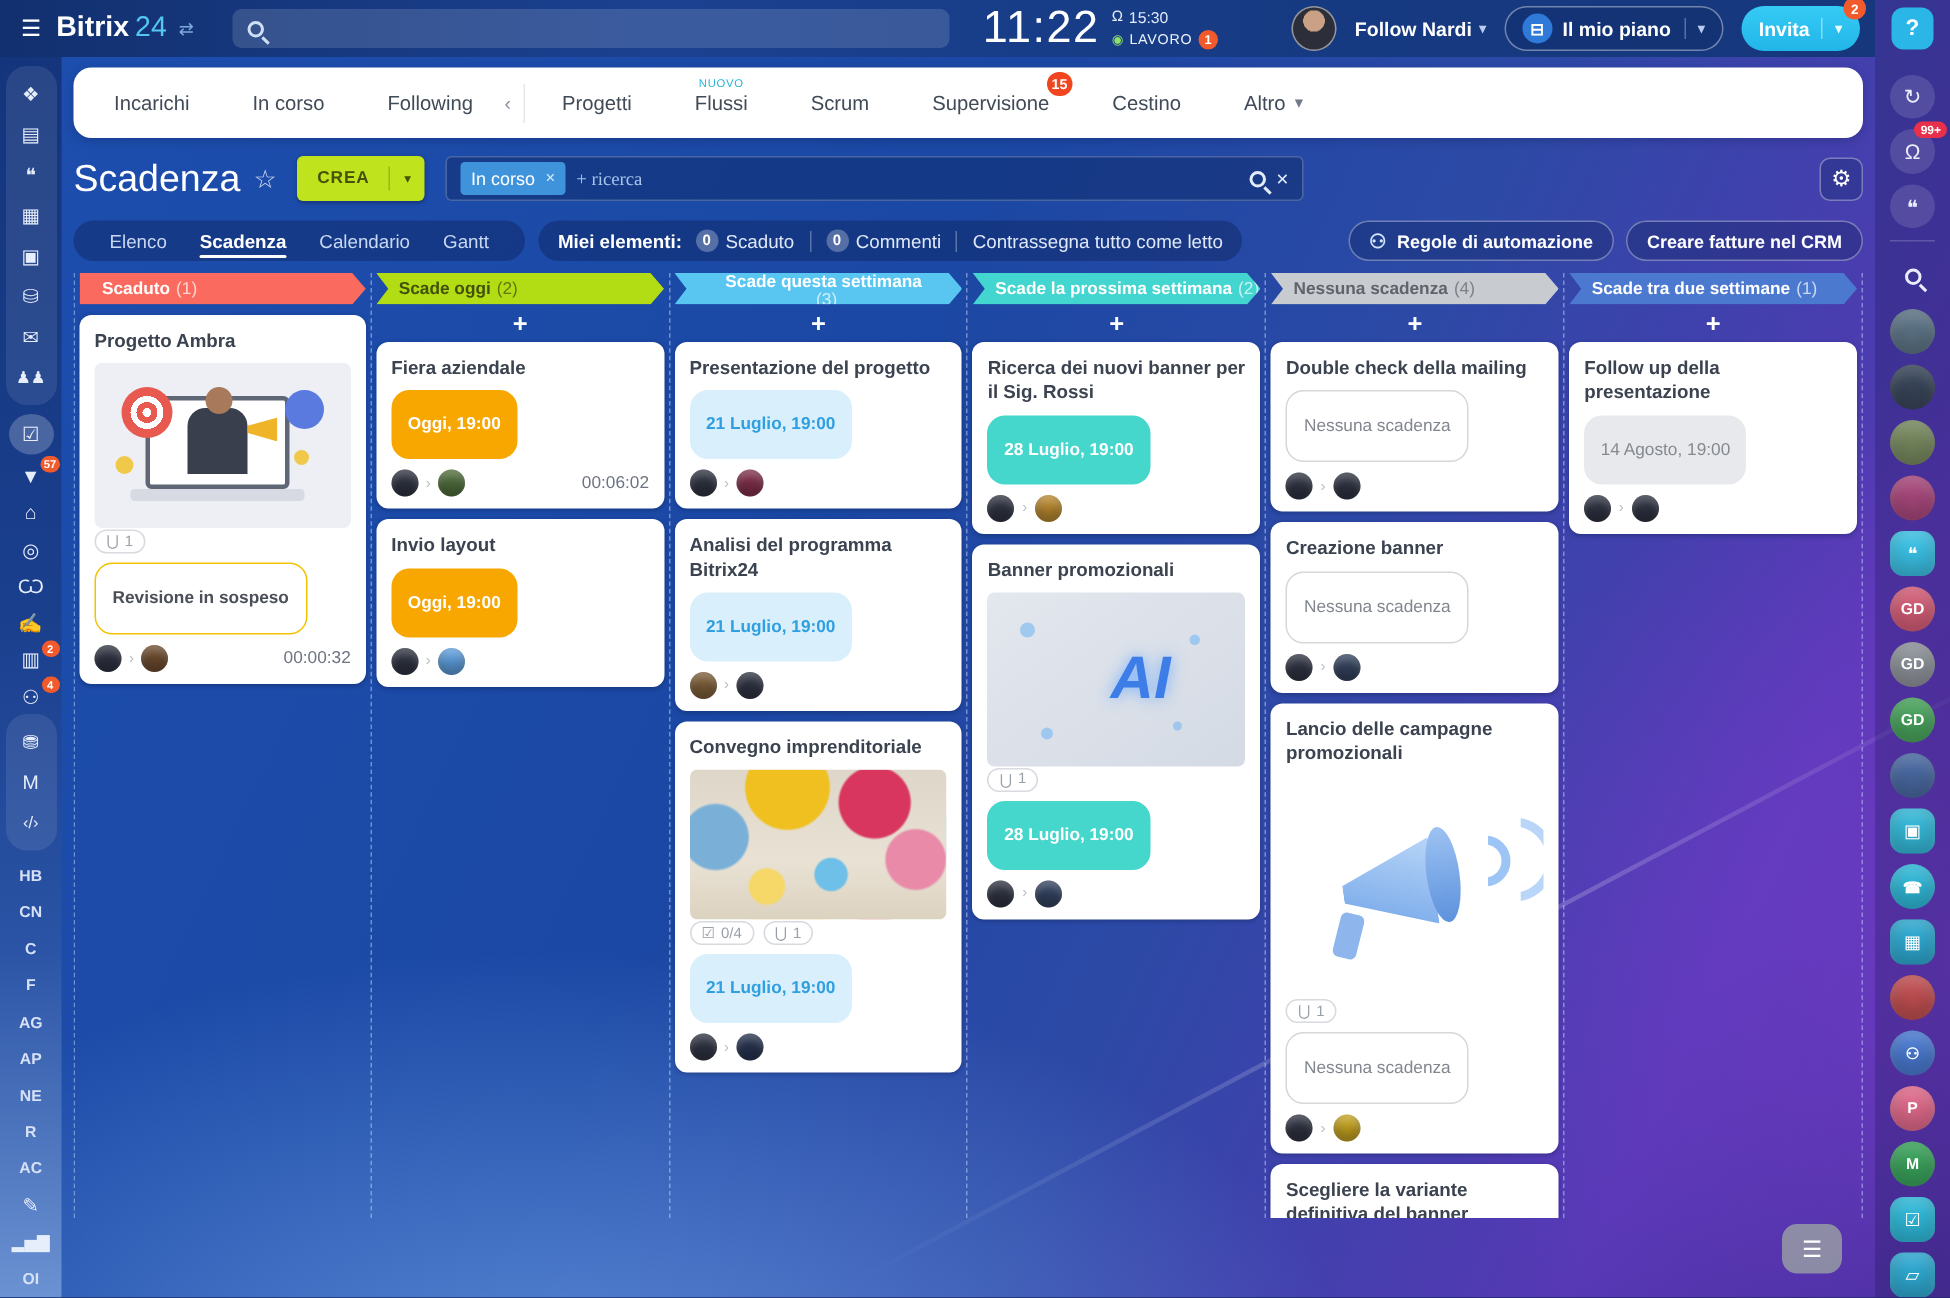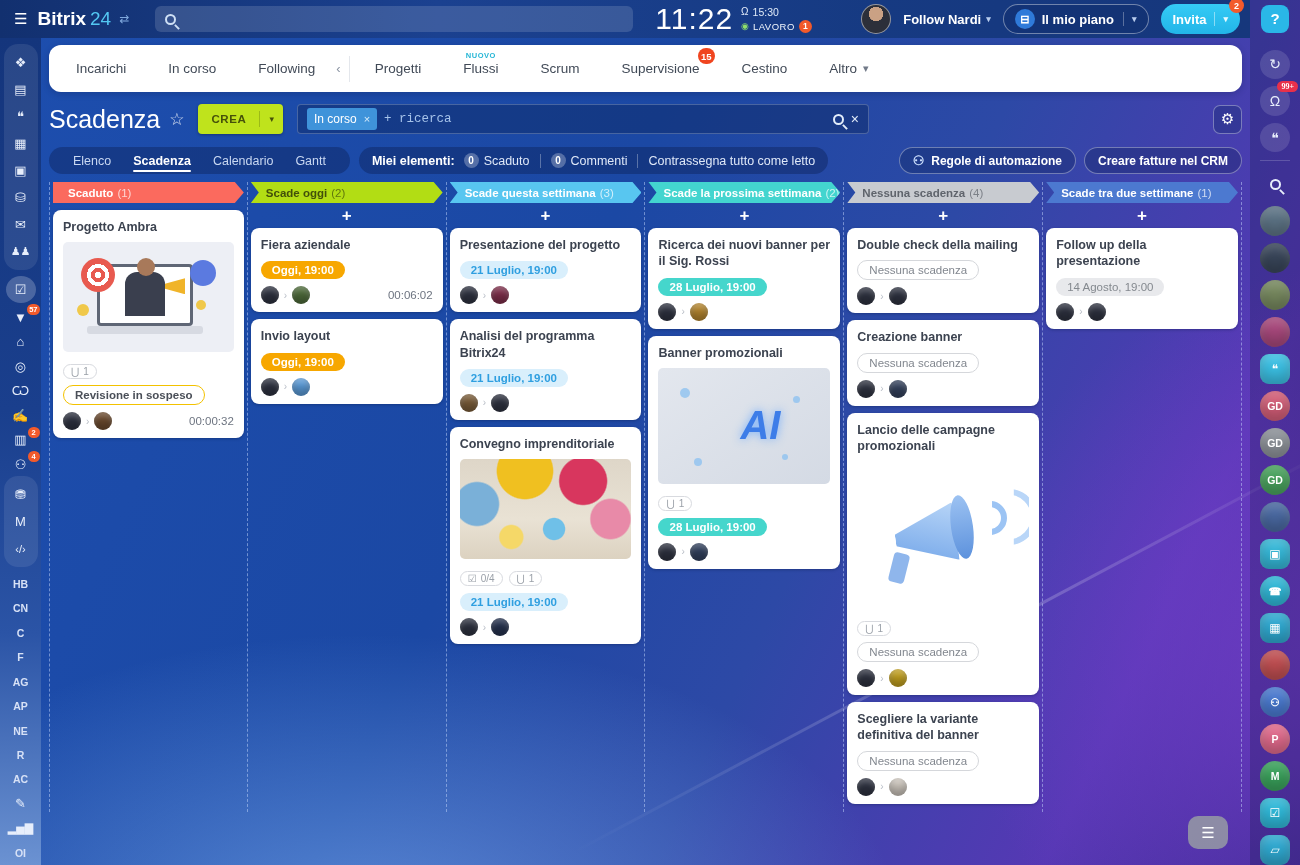--- a/index.html
+++ b/index.html
@@ -52,46 +52,46 @@
   .lit { position:relative; width:30px; height:27px; display:flex; align-items:center; justify-content:center; color:#e7eefb; font-size:13px; cursor:pointer; }
   .lit.small { font-size:11px; }
   .lit .lbadge { position:absolute; top:-1px; right:-4px; background:#f25a2b; color:#fff; font-size:7.5px; font-weight:700; min-width:12px; height:11px; border-radius:6px; display:flex; align-items:center; justify-content:center; padding:0 2px; }
   .lit.active { background:rgba(255,255,255,.22); border-radius:50%; width:30px; height:30px; margin:2px 0; }
   .lletter { color:#d7e1f6; font-size:10.5px; font-weight:700; height:27px; display:flex; align-items:center; cursor:pointer; }
 
   
   .rrail { position:absolute; right:0; top:0; width:50px; bottom:0; display:flex; flex-direction:column; align-items:center; padding-top:5px; gap:7px; background:rgba(8,14,48,.22); z-index:6; overflow:hidden; }
   .help-btn { width:28px; height:28px; border-radius:8px; background:#2ab7e8; color:#fff; font-size:15px; font-weight:700; display:flex; align-items:center; justify-content:center; cursor:pointer; margin-bottom:10px; }
   .ricon { position:relative; width:30px; height:30px; border-radius:50%; background:rgba(255,255,255,.13); color:#e8eefb; display:flex; align-items:center; justify-content:center; font-size:14px; cursor:pointer; }
-  .rbadge { position:absolute; top:-5px; right:-8px; background:#e8304a; color:#fff; font-size:8px; font-weight:700; padding:1px 4px; border-radius:7px;font-family:Liberation Serif, serif; }
+  .rbadge { position:absolute; top:-5px; right:-8px; background:#e8304a; color:#fff; font-size:8px; font-weight:700; padding:1px 4px; border-radius:7px; }
   .rsep { width:30px; border-top:1px solid rgba(255,255,255,.18); margin:1px 0; }
   .rav { width:30px; height:30px; border-radius:50%; flex:none; display:flex; align-items:center; justify-content:center; color:#fff; font-size:10.5px; font-weight:700; cursor:pointer; box-shadow:inset 0 -8px 14px rgba(0,0,0,.25), inset 0 6px 8px rgba(255,255,255,.18); }
   .rav.sq { border-radius:9px; font-weight:400; font-size:12px; }
 
   
   .main { position:absolute; left:41px; top:38px; right:50px; bottom:0; padding:7px 8px 0; }
 
   .tabsbar { background:#fff; border-radius:12px; height:47px; display:flex; align-items:center; padding:0 6px; box-shadow:0 2px 6px rgba(10,25,70,.25); }
   .tab { position:relative; color:#414a57; font-size:13.5px; padding:0 21px; height:100%; display:flex; align-items:center; cursor:pointer; white-space:nowrap; }
   .tab .chev { color:#717a88; margin-left:6px; font-size:11px; }
   .scrollchev { color:#8a93a2; font-size:13px; padding:0 4px 0 0; cursor:pointer; }
   .tabdiv { width:1px; height:26px; background:#e4e7ec; margin:0 4px; }
-  .nuovo { position:absolute; top:6px; left:50%; transform:translateX(-50%); color:#25b6d6; font-size:7.5px; font-weight:700; letter-spacing:.5px;text-align:right; }
+  .nuovo { position:absolute; top:6px; left:50%; transform:translateX(-50%); color:#25b6d6; font-size:7.5px; font-weight:400; letter-spacing:.5px;text-align:right; }
   .supbadge { position:absolute; top:3px; right:6px; background:#f0451f; color:#fff; font-size:9.5px; font-weight:700; min-width:16px; height:16px; border-radius:9px; display:flex; align-items:center; justify-content:center; padding:0 3px; }
 
   .toolbar { display:flex; align-items:center; height:40px; margin-top:7px; gap:14px; }
   .ptitle { color:#fff; font-size:25px; font-weight:400; display:flex; align-items:center; gap:9px; }
   .star { color:rgba(255,255,255,.8); font-size:17px; cursor:pointer; }
   .crea { height:30px; background:#bfe31c; border-radius:4px; display:flex; align-items:center; cursor:pointer; box-shadow:0 1px 3px rgba(0,0,0,.3); }
   .crea .lbl { color:#46510a; font-size:11.5px; font-weight:700; letter-spacing:.6px; padding:0 13px; }
   .crea .chev { color:#46510a; border-left:1px solid rgba(0,0,0,.18); padding:0 9px; height:16px; display:flex; align-items:center; }
   .filter { flex:1; max-width:572px; height:30px; background:rgba(14,40,98,.45); border:1px solid rgba(255,255,255,.22); border-radius:4px; display:flex; align-items:center; padding:0 9px; gap:7px; }
   .fchip { background:#3f93da; color:#fff; font-size:12px; border-radius:3px; height:22px; display:flex; align-items:center; padding:0 7px; gap:7px; cursor:pointer; }
   .fchip .x { font-size:11px; color:#d8ecfb; cursor:pointer; }
-  .filter input { flex:1; background:transparent; border:none; outline:none; color:#dfeafa; font-size:12.5px; font-family:Liberation Mono, monospace; }
+  .filter input { flex:1; background:transparent; border:none; outline:none; color:#dfeafa; font-size:12.5px; font-family:Liberation Serif, serif; }
   .filter input::placeholder { color:#a6c3ea; }
   .filter .mag { color:#e3edfa; }
   .filter .x2 { color:#e3edfa; font-size:14px; cursor:pointer; }
   .gearbtn { margin-left:auto; width:29px; height:29px; border:1px solid rgba(255,255,255,.35); border-radius:7px; color:#fff; font-size:15px; display:flex; align-items:center; justify-content:center; cursor:pointer; background:rgba(14,40,98,.3); }
 
   .subnav { display:flex; align-items:center; margin-top:8px; gap:9px; height:27px; }
   .pillgroup { background:rgba(10,30,78,.38); border-radius:14px; height:27px; display:flex; align-items:center; padding:0 13px; gap:0; }
   .view { color:#c9d8f2; font-size:12.5px; padding:0 11px; height:100%; display:flex; align-items:center; cursor:pointer; position:relative; white-space:nowrap; }
   .view.active { color:#fff; font-weight:700; }
   .view.active::after { content:""; position:absolute; left:11px; right:11px; bottom:2px; height:2px; background:#fff; border-radius:1px; }
@@ -108,36 +108,36 @@
   .bcol { padding:0 3px; border-right:1px dashed rgba(198,215,252,.5); overflow:hidden; }
   .bcol:first-child { border-left:1px dashed rgba(198,215,252,.5); }
   .col-head { height:21px; display:flex; align-items:center; padding:0 8px 0 15px; font-size:11.5px; font-weight:700; white-space:nowrap; overflow:hidden;
     clip-path:polygon(0 0, calc(100% - 9px) 0, 100% 50%, calc(100% - 9px) 100%, 0 100%, 8px 50%); cursor:pointer; }
   .col-head.first { clip-path:polygon(0 0, calc(100% - 9px) 0, 100% 50%, calc(100% - 9px) 100%, 0 100%); }
   .col-count { opacity:.72; font-weight:400; margin-left:4px; }
   .add-row { height:25px; display:flex; align-items:center; justify-content:center; }
   .add-btn { background:transparent; border:none; color:#fff; font-size:17px; font-weight:700; cursor:pointer; line-height:1; }
   .card { background:#fff; border-radius:8px; padding:9px 10px 8px; margin-bottom:7px; box-shadow:0 1px 3px rgba(10,25,70,.35); cursor:pointer; }
   .c-title { color:#3c4350; font-size:12.5px; font-weight:700; line-height:1.3; margin-bottom:7px; }
-  .badge { display:inline-flex; align-items:center; font-size:11.5px; font-weight:700; border-radius:12px; padding:3px 11px; margin-bottom:7px; white-space:nowrap; }
+  .badge { display:inline-flex; align-items:center; font-size:11.5px; font-weight:700; border-radius:12px; padding:17px 11px; margin-bottom:7px; white-space:nowrap; }
   .b-orange { background:#f7a700; color:#fff; }
   .b-lightblue { background:#d9effc; color:#2f9fe0; }
   .b-teal { background:#45d6cc; color:#fff; }
   .b-outline { background:#fff; color:#82878f; border:1px solid #d5d7db; font-weight:400; }
   .b-gray { background:#e8e9ec; color:#84898f; font-weight:400; }
   .b-yellow { background:#fff; color:#4a4f58; border:1.5px solid #f3c200; font-weight:700; }
   .c-meta { display:flex; gap:6px; margin-bottom:6px; }
   .mpill { display:inline-flex; align-items:center; gap:4px; border:1px solid #d8dadf; border-radius:10px; color:#9aa0a8; font-size:10px; padding:1px 7px; }
   .c-foot { display:flex; align-items:center; gap:5px; }
   .av { width:18px; height:18px; border-radius:50%; flex:none; box-shadow:inset 0 -6px 8px rgba(0,0,0,.3), inset 0 4px 5px rgba(255,255,255,.25); }
   .avchev { color:#b9bec7; font-size:10px; }
   .timer { margin-left:auto; color:#6d7480; font-size:11.5px; }
 
   
-  .art { position:relative; border-radius:5px; margin:2px 0 12px; overflow:hidden;padding-left:32px; }
+  .art { position:relative; border-radius:5px; margin:2px 0 1px; overflow:hidden;padding-left:32px; }
   .art-ambra { height:110px; background:#edeff5; }
   .amb-laptop { position:absolute; left:34px; top:22px; width:96px; height:62px; background:#fff; border:3px solid #5f6675; border-radius:4px; }
   .amb-base { position:absolute; left:24px; top:84px; width:116px; height:8px; background:#d7dae2; border-radius:3px; }
   .amb-target { position:absolute; left:18px; top:16px; width:34px; height:34px; border-radius:50%; background:radial-gradient(circle,#fff 0 3px,#e85a4f 3px 7px,#fff 7px 11px,#e85a4f 11px 17px); }
   .amb-blue { position:absolute; right:18px; top:18px; width:26px; height:26px; border-radius:50%; background:#5b7ae0; }
   .amb-person { position:absolute; left:62px; top:30px; width:40px; height:44px; background:#3a3f4e; border-radius:12px 12px 0 0; }
   .amb-head { position:absolute; left:74px; top:16px; width:18px; height:18px; border-radius:50%; background:#a8795a; }
   .amb-mega { position:absolute; left:102px; top:36px; width:20px; height:16px; background:#f0b429; clip-path:polygon(0 35%,100% 0,100% 100%,0 65%); }
   .amb-dot1 { position:absolute; left:14px; top:62px; width:12px; height:12px; border-radius:50%; background:#f0c84a; }
   .amb-dot2 { position:absolute; right:28px; top:58px; width:10px; height:10px; border-radius:50%; background:#f0c84a; }
@@ -465,21 +465,21 @@
           <div><span class="badge b-orange">Oggi, 19:00</span></div>
           <div class="c-foot">
             <span class="av" style="background: rgb(46, 50, 64);"></span>
             <span class="avchev">›</span>
             <span class="av" style="background: rgb(91, 155, 216);"></span>
           </div>
         </div>
       </div>
 
       <div class="bcol">
-        <div class="col-head" style="background: rgb(88, 198, 240); color: rgb(255, 255, 255);">
+        <div class="col-head" style="background: rgb(88, 198, 240); color: rgb(255, 255, 255); flex-direction: column;">
           <span>Scade questa settimana</span>
           <span class="col-count">(3)</span>
         </div>
         <div class="add-row">
             <button class="add-btn">+</button>
           </div>
         <div class="card">
           <div class="c-title">Presentazione del progetto</div>
           <div><span class="badge b-lightblue">21 Luglio, 19:00</span></div>
           <div class="c-foot">

